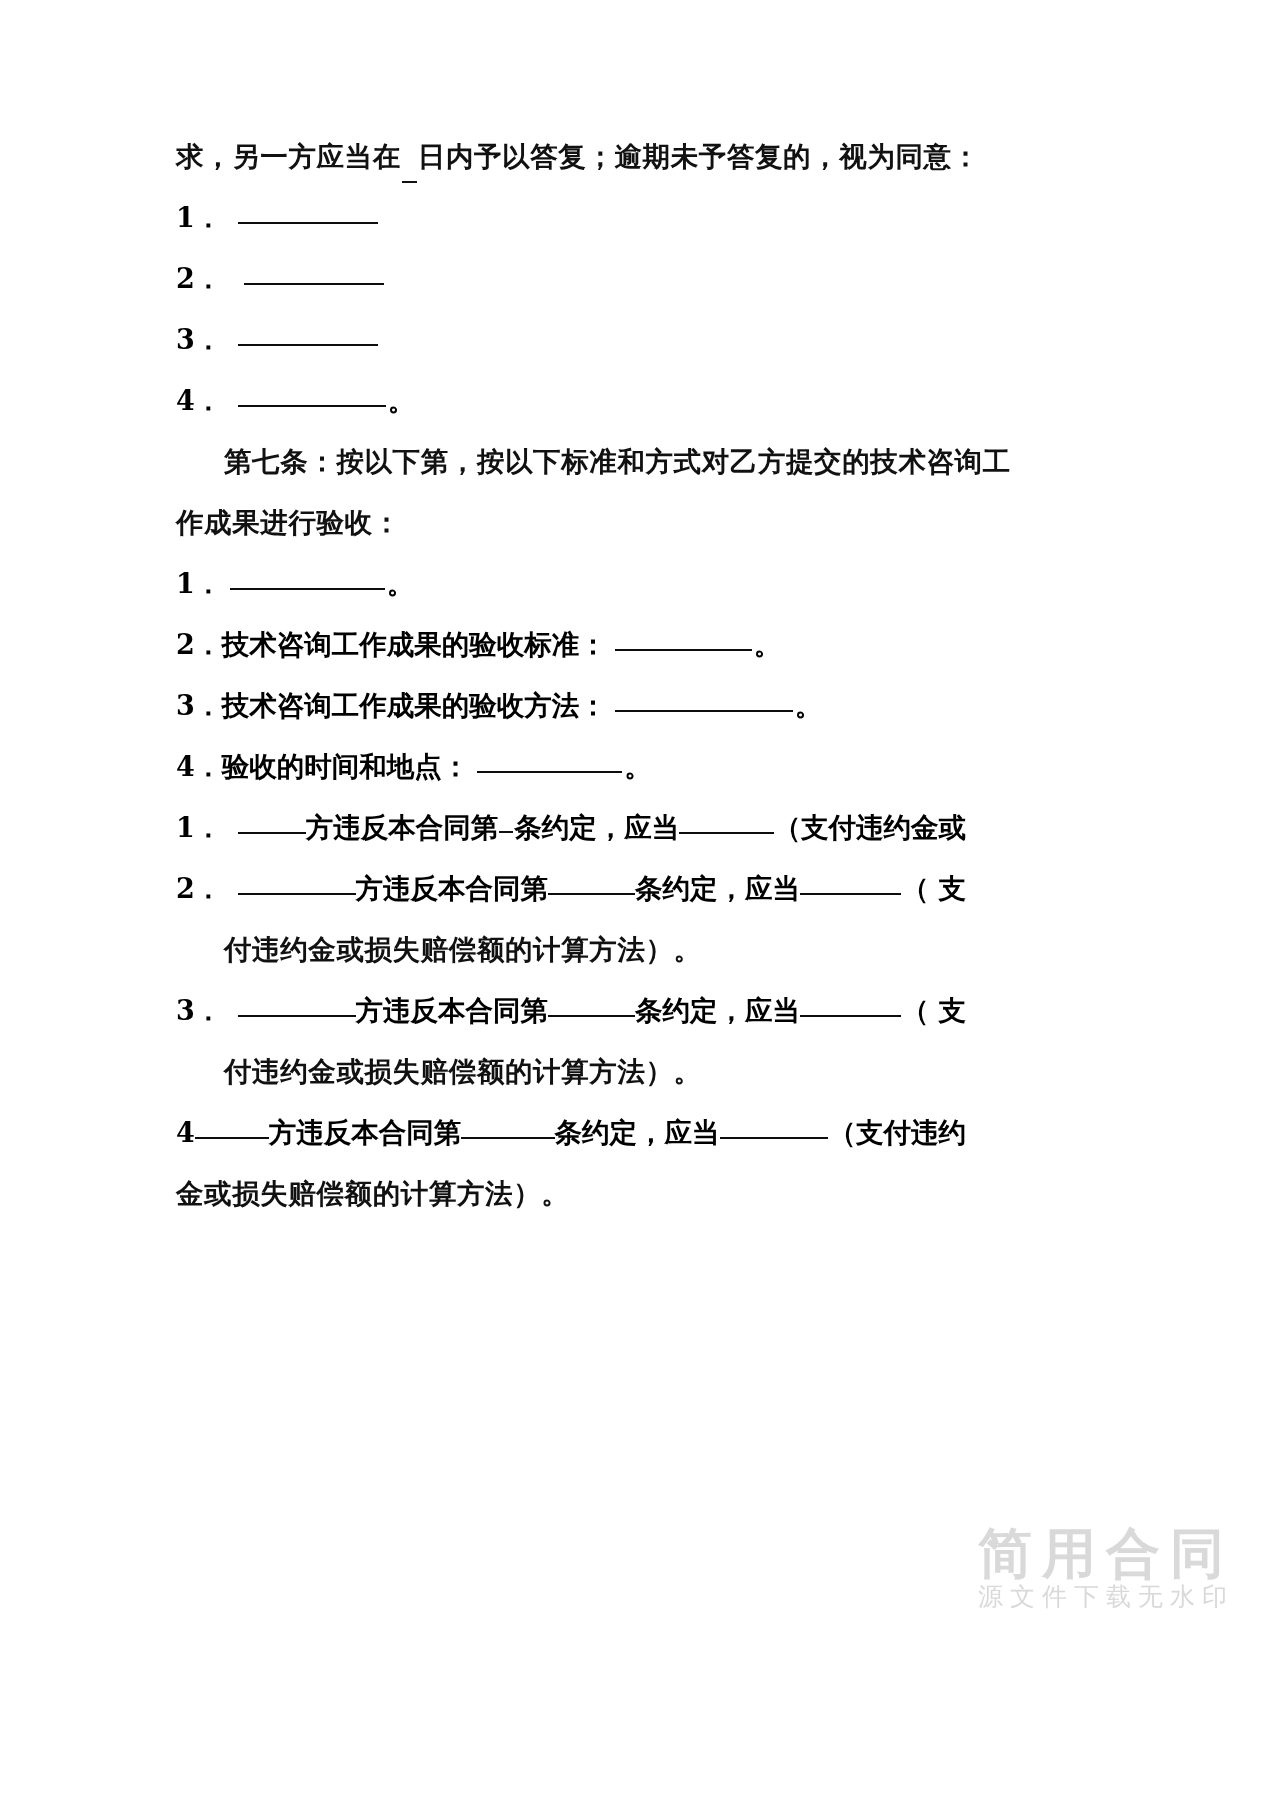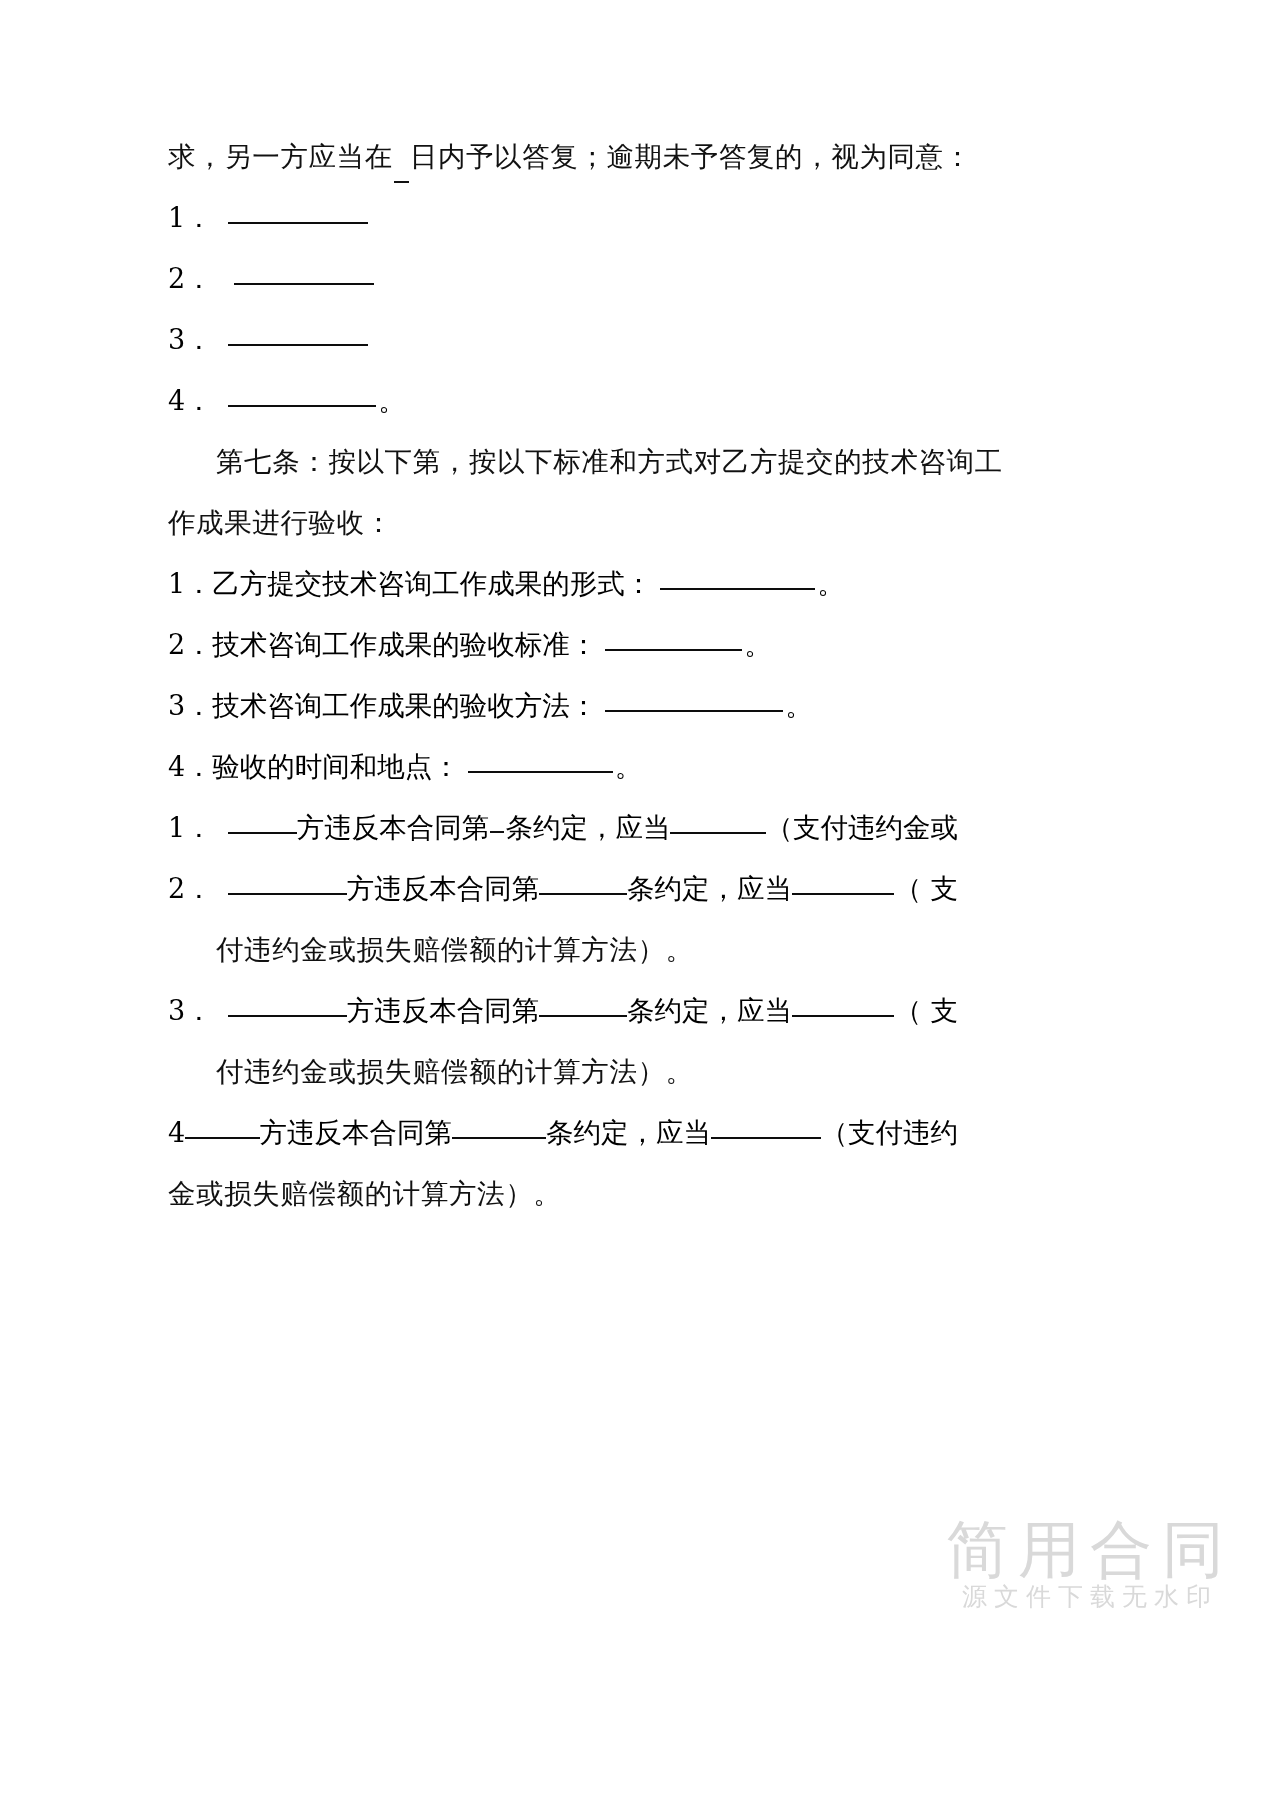--- a/index.html
+++ b/index.html
@@ -14,23 +14,24 @@
   .page {
     position: relative;
     width: 1280px;
     height: 1810px;
     background: #ffffff;
     overflow: hidden;
     box-sizing: border-box;
   }
   .content {
     position: absolute;
-    left: 168px;
+    left: 176px;
     top: 126px;
     width: 790px;
+    font-weight: bold;
   }
   .line {
     font-size: 27.5px;
     line-height: 61px;
     letter-spacing: 0.6px;
     white-space: nowrap;
     color: #111111;
   }
   .line.indent {
     text-indent: 48px;
@@ -76,22 +77,22 @@
   .watermark {
     position: absolute;
     right: 46px;
     bottom: 200px;
     text-align: center;
     pointer-events: none;
     user-select: none;
   }
   .wm-main {
     font-family: "DejaVu Sans", "Liberation Sans", sans-serif;
-    font-size: 62px;
-    font-weight: 400;
+    font-size: 54px;
+    font-weight: 700;
     color: #d9d9d9;
     letter-spacing: 10px;
     line-height: 1.05;
   }
   .wm-sub {
     font-family: "DejaVu Sans", "Liberation Sans", sans-serif;
     font-size: 25px;
     color: #d9d9d9;
     letter-spacing: 7px;
     line-height: 1.1;
@@ -131,21 +132,20 @@
       <span class="num">4．</span>
       <span class="rule gap-m" style="width:148px"></span>
       <span class="tail">。</span>
     </div>
 
     <div class="line indent">第七条：按以下第，按以下标准和方式对乙方提交的技术咨询工</div>
     <div class="line">作成果进行验收：</div>
 
     <div class="numrow">
       <span class="num">1．</span>
-      <span class="txt">乙方提交技术咨询工作成果的形式：</span>
       <span class="rule gap-s" style="width:155px"></span>
       <span class="tail">。</span>
     </div>
 
     <div class="numrow">
       <span class="num">2．</span>
       <span class="txt">技术咨询工作成果的验收标准：</span>
       <span class="rule gap-s" style="width:137px"></span>
       <span class="tail">。</span>
     </div>

